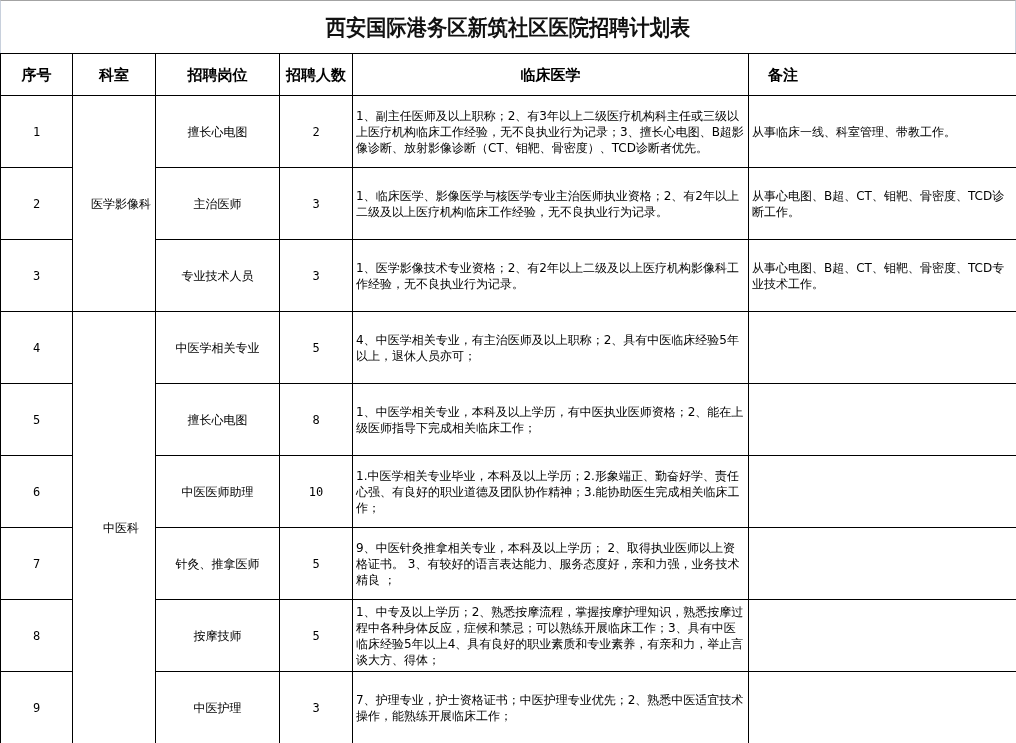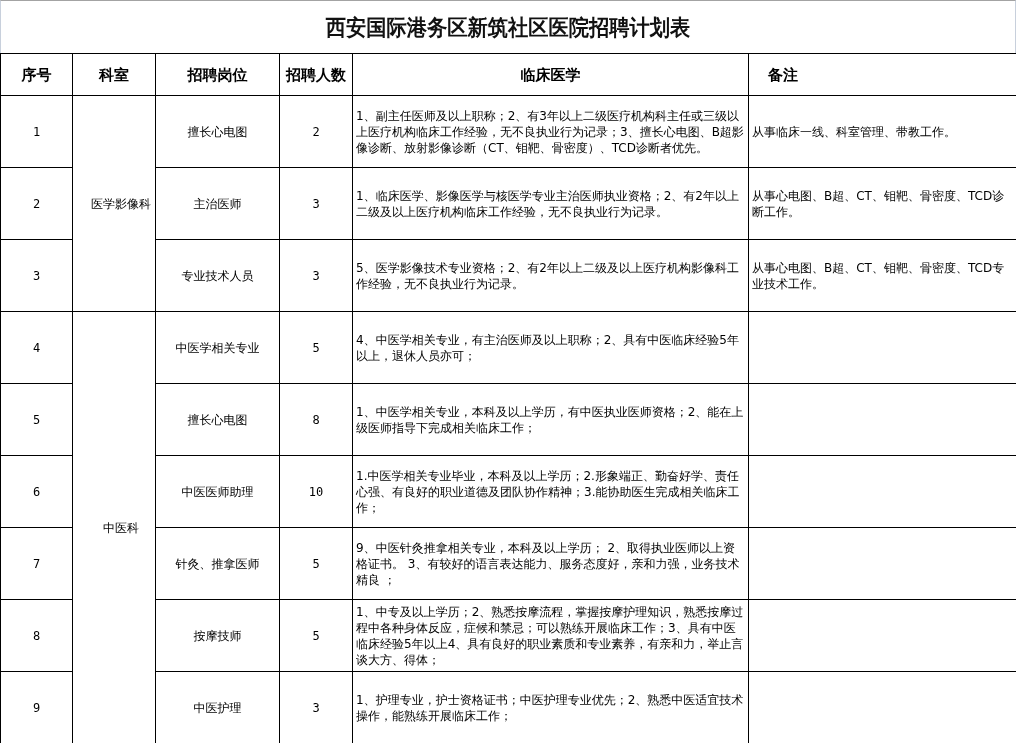--- a/index.html
+++ b/index.html
@@ -72,21 +72,21 @@
       <td class="c num">2</td>
       <td class="c">主治医师</td>
       <td class="c num">3</td>
       <td class="req">1、临床医学、影像医学与核医学专业主治医师执业资格；2、有2年以上二级及以上医疗机构临床工作经验，无不良执业行为记录。</td>
       <td class="note">从事心电图、B超、CT、钼靶、骨密度、TCD诊断工作。</td>
     </tr>
     <tr>
       <td class="c num">3</td>
       <td class="c">专业技术人员</td>
       <td class="c num">3</td>
-      <td class="req">5、医学影像技术专业资格；2、有2年以上二级及以上医疗机构影像科工作经验，无不良执业行为记录。</td>
+      <td class="req">1、医学影像技术专业资格；2、有2年以上二级及以上医疗机构影像科工作经验，无不良执业行为记录。</td>
       <td class="note">从事心电图、B超、CT、钼靶、骨密度、TCD专业技术工作。</td>
     </tr>
     <tr>
       <td class="c num">4</td>
       <td class="c dept" rowspan="6">中医科</td>
       <td class="c">中医学相关专业</td>
       <td class="c num">5</td>
       <td class="req">4、中医学相关专业，有主治医师及以上职称；2、具有中医临床经验5年以上，退休人员亦可；</td>
       <td class="note"></td>
     </tr>
@@ -115,17 +115,17 @@
       <td class="c num">8</td>
       <td class="c">按摩技师</td>
       <td class="c num">5</td>
       <td class="req">1、中专及以上学历；2、熟悉按摩流程，掌握按摩护理知识，熟悉按摩过程中各种身体反应，症候和禁忌；可以熟练开展临床工作；3、具有中医临床经验5年以上4、具有良好的职业素质和专业素养，有亲和力，举止言谈大方、得体；</td>
       <td class="note"></td>
     </tr>
     <tr>
       <td class="c num">9</td>
       <td class="c">中医护理</td>
       <td class="c num">3</td>
-      <td class="req">1、护理专业，护士资格证书；中医护理专业优先；2、熟悉中医适宜技术操作，能熟练开展临床工作；</td>
+      <td class="req">7、护理专业，护士资格证书；中医护理专业优先；2、熟悉中医适宜技术操作，能熟练开展临床工作；</td>
       <td class="note"></td>
     </tr>
   </tbody>
 </table>
 
 </body></html>

